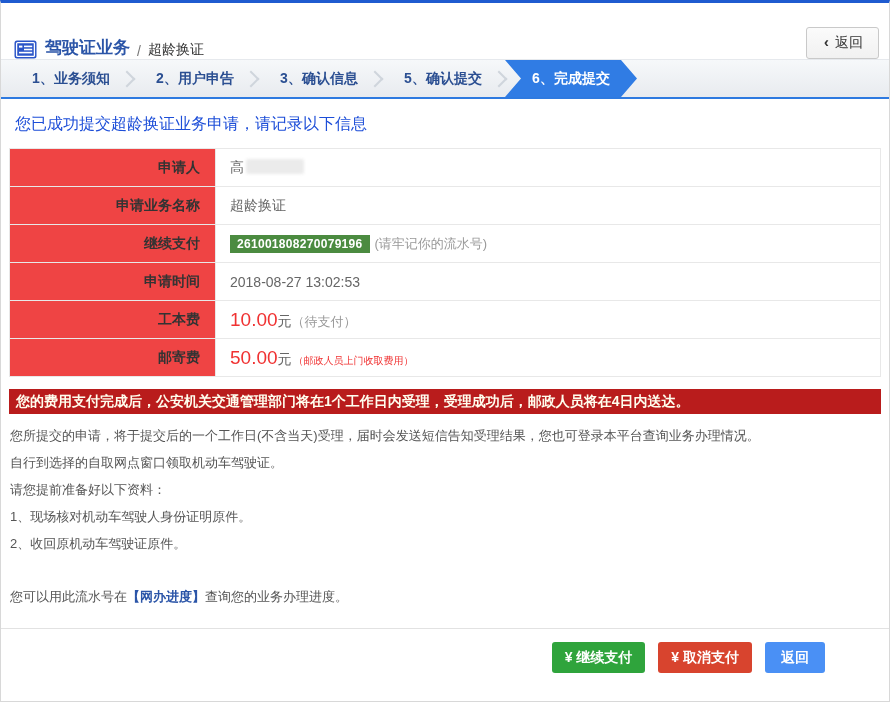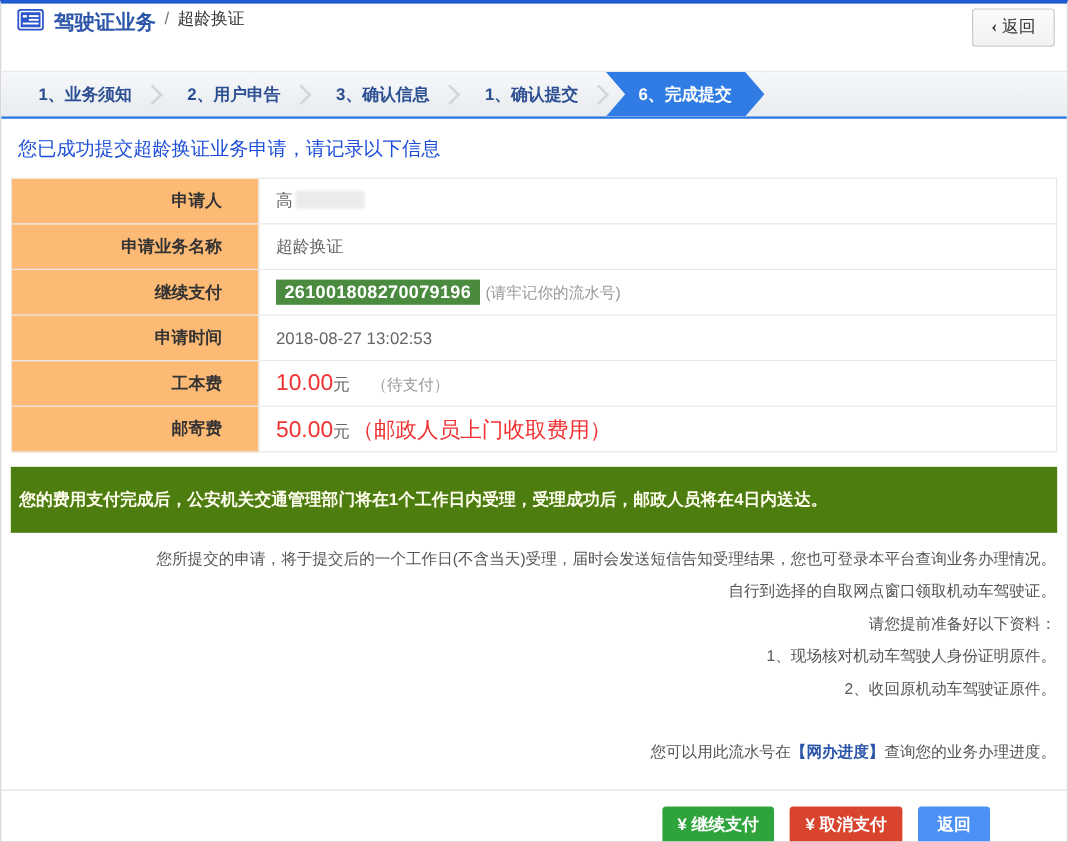--- a/index.html
+++ b/index.html
@@ -13,35 +13,35 @@
     border-top: 3px solid #1f5bd0;
     border-left: 1px solid #d8d8d8;
     border-right: 1px solid #d8d8d8;
     border-bottom: 1px solid #d8d8d8;
     background: #fff;
     overflow: hidden;
   }
 
   
   .header {
-    display: flex; align-items: flex-start;
+    display: flex; align-items: flex-end;
     height: 56px; padding: 4px 10px 0 13px;
   }
   .hicon { display: inline-flex; margin-right: 8px; }
   .title { font-size: 17px; font-weight: bold; color: #2b55a8; }
   .sep   { color: #777; margin: 0 7px; font-size: 14px; }
   .subtitle { font-size: 14px; color: #333; }
   .back-btn {
     margin-left: auto;
     padding: 6px 15px;
     font-size: 14px; color: #333;
     background: linear-gradient(#fbfbfb, #f1f1f1);
     border: 1px solid #c9c9c9; border-radius: 3px;
     cursor: pointer;
-    font-family: Liberation Serif, serif;
+    font-family: Liberation Mono, monospace;
   }
   .back-btn .chev { font-weight: bold; margin-right: 4px; font-size: 15px; }
 
   
   .tabs {
     display: flex;
     height: 40px;
     padding-left: 8px;
     background: linear-gradient(#f6f8fa, #e8ebef);
     border-top: 1px solid #e6e9ed;
@@ -80,60 +80,60 @@
   
   table.info {
     width: calc(100% - 16px);
     margin: 0 8px;
     border-collapse: collapse;
     font-size: 14px;
   }
   table.info td { border: 1px solid #e8e8e8; height: 38px; }
   td.lab {
     width: 206px;
-    background: #fdba74;
+    background: #ef4444;
     text-align: right;
-    padding-right: 30px;
+    padding-right: 15px;
     font-weight: bold;
     color: #333;
   }
   td.val { padding-left: 14px; color: #666; }
   .redact {
     display: inline-block; width: 58px; height: 15px;
     background: #ebebeb; border-radius: 2px;
     filter: blur(1.5px);
     vertical-align: -2px; margin-left: 2px;
   }
   .serial-badge {
     display: inline-block;
     background: #4b8b40; color: #fff;
-    font-weight: bold; font-size: 15px;
+    font-weight: bold; font-size: 12px;
     padding: 2px 7px;
     letter-spacing: .3px;
   }
   .serial-note { color: #999; margin-left: 5px; font-size: 13px; }
   .amount { color: #f03232; font-weight: normal; font-size: 19px; }
   .unit { color: #666; font-size: 14px; }
-  .fee-note-gray { color: #999; font-size: 13px; margin-left: 18px; }
-  .fee-note-red  { color: #f03232; font-size: 18px; margin-left: 2px; text-align: center; }
+  .fee-note-gray { color: #999; font-size: 13px; margin-left: 0; }
+  .fee-note-red  { color: #f03232; font-size: 10px; margin-left: 2px; text-align: center; }
 
   
   .banner {
     margin: 12px 8px 8px;
-    background: #4d7c0f;
+    background: #b91c1c;
     color: #fffeee;
     font-weight: bold;
     font-size: 14px;
-    padding: 18px 7px;
+    padding: 3px 7px;
     line-height: 19px;
   }
 
   
   .paras { margin: 0 9px; color: #555; font-size: 13px; }
-  .paras p { line-height: 27px; font-weight: normal; text-align: right; }
+  .paras p { line-height: 27px; font-weight: normal; }
   .progress-line { margin-top: 26px; line-height: 27px; }
   .progress-link { color: #2b55a8; font-weight: bold; cursor: pointer; }
 
   
   .footer-divider {
     margin-top: 18px;
     border-top: 1px solid #e2e2e2;
     width: 100%;
   }
   .footer {
@@ -174,21 +174,21 @@
     <span class="subtitle">超龄换证</span>
     <button class="back-btn">
       <span class="chev">‹</span><span>返回</span>
     </button>
   </div>
 
   <div class="tabs">
     <div class="tab">1、业务须知</div>
     <div class="tab">2、用户申告</div>
     <div class="tab">3、确认信息</div>
-    <div class="tab">1、确认提交</div>
+    <div class="tab">5、确认提交</div>
     <div class="tab active">6、完成提交</div>
   </div>
 
   <div class="success">您已成功提交超龄换证业务申请，请记录以下信息</div>
 
   <table class="info">
     <tbody>
         <tr>
       <td class="lab">申请人</td>
       <td class="val">

